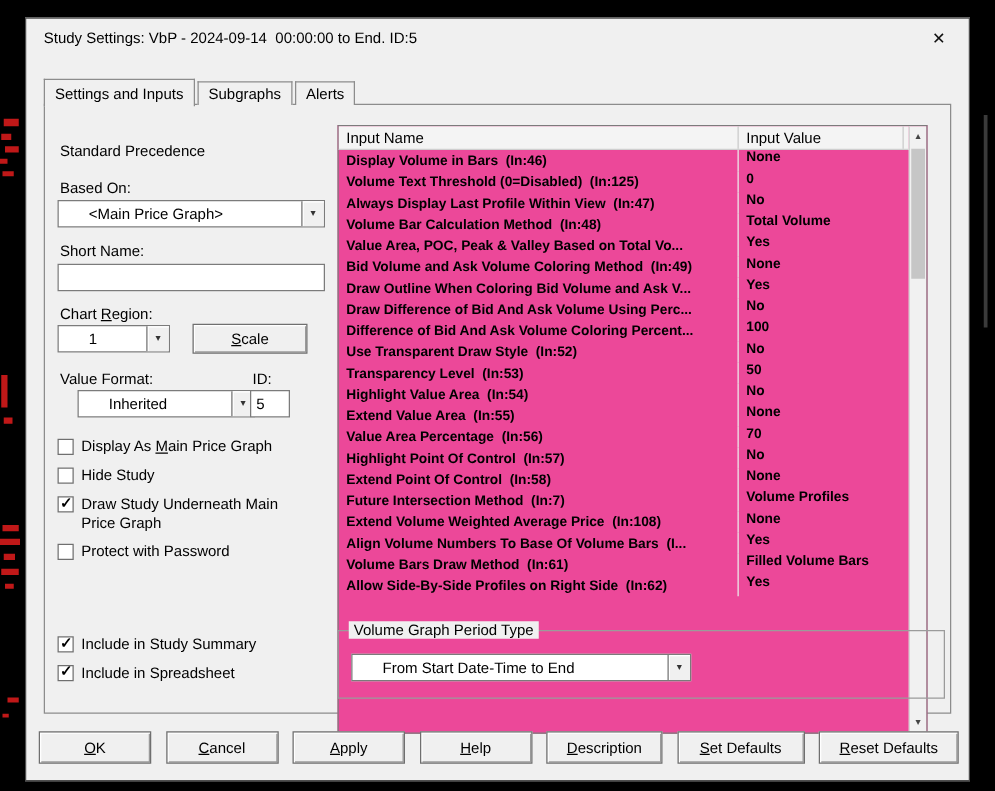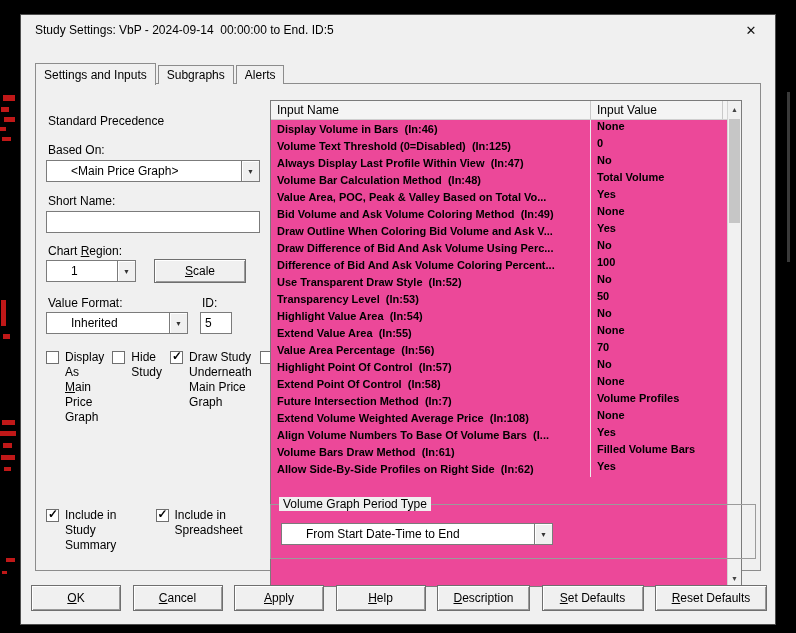--- a/index.html
+++ b/index.html
@@ -35,21 +35,21 @@
            box-shadow:inset 1px 1px 0 #fff; }
 
   .textfield { position:absolute; height:22px; background:#fff; border:1px solid #7b7b7b;
                font-size:12px; padding:0 4px; font-family:inherit; }
 
   .btn { background:#f0f0f0; border:1px solid #6f6f6f; font-size:12px; font-family:inherit;
          color:#000; box-shadow:inset 1px 1px 0 #fff, inset -1px -1px 0 #9a9a9a; }
 
   .scalebtn { position:absolute; left:118px; top:175px; width:92px; height:24px; }
 
-  .cbcol { position:absolute; display:flex; gap:8px; }
+  .cbcol { position:absolute; display:flex; flex-direction:column; gap:8px; }
   .cbrow { display:flex; gap:6px; align-items:flex-start; min-height:15px; }
   .cb { width:13px; height:13px; background:#fff; border:1px solid #6f6f6f; flex:none;
         margin-top:1px; position:relative; }
   .cb .chk { position:absolute; left:1px; top:-3px; font-size:12px; font-weight:bold; }
   .cblabel { font-size:12px; line-height:15px; max-width:170px; }
 
   .table { position:absolute; left:234px; top:16px; width:472px; height:487px;
            background:#ec4899; border:1px solid #7b7b7b; }
   .thead { display:flex; height:19px; background:#f4f4f4; border-bottom:1px solid #cfcfcf;
            font-size:12px; margin-right:14px; }
@@ -134,21 +134,21 @@
     <input class="textfield" style="left: 10px; top: 127px; width: 214px;" readonly="" value="">
 
     <div class="lbl" style="left:12px;top:160px">Chart <u>R</u>egion:</div>
     <div class="combo" style="left:10px;top:176px;width:90px">
       <span class="val">1</span>
       <span class="arrowbtn">▼</span>
     </div>
     <button class="btn scalebtn"><u>S</u>cale</button>
 
     <div class="lbl" style="left:12px;top:212px">Value Format:</div>
-    <div class="combo" style="left:10px;top:228px;width:142px">
+    <div class="combo" style="left:26px;top:228px;width:142px">
       <span class="val">Inherited</span>
       <span class="arrowbtn">▼</span>
     </div>
     <div class="lbl" style="left:166px;top:212px">ID:</div>
     <input class="textfield" style="left: 164px; top: 228px; width: 32px;" readonly="" value="5">
 
     <div class="cbcol" style="left:10px;top:266px;width:200px">
         <div class="cbrow">
           <span class="cb"></span>
           <span class="cblabel">Display As <u>M</u>ain Price Graph</span>

